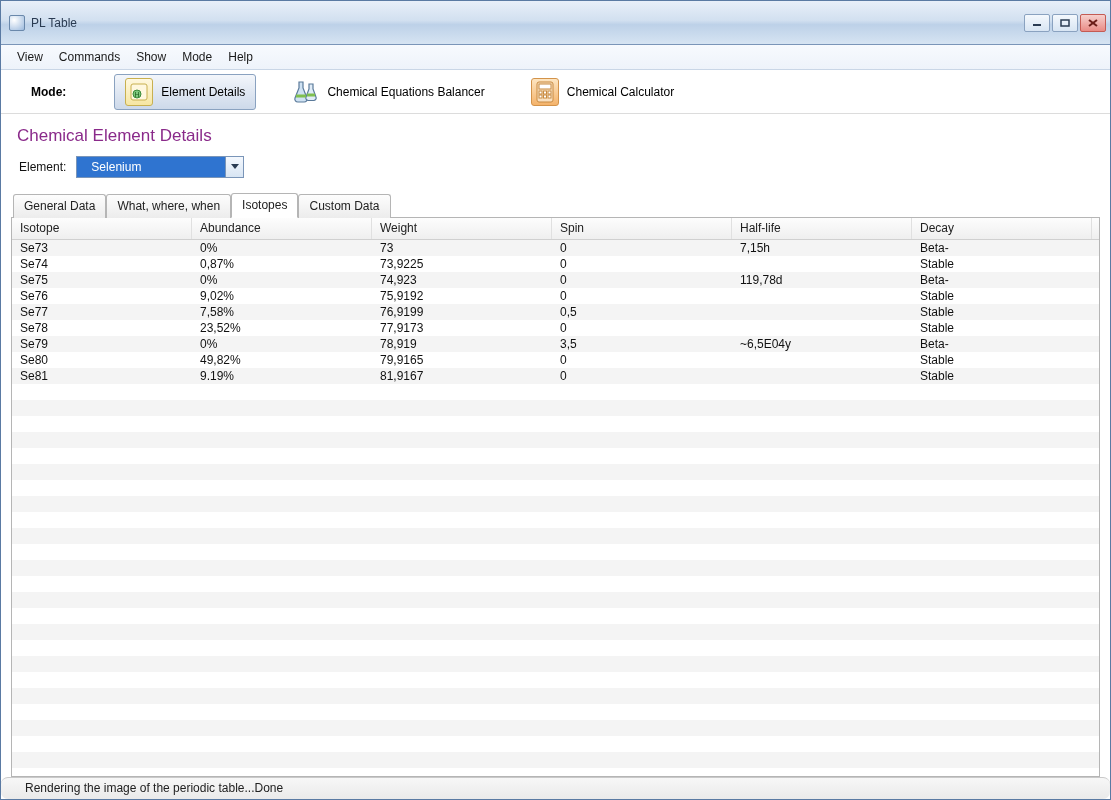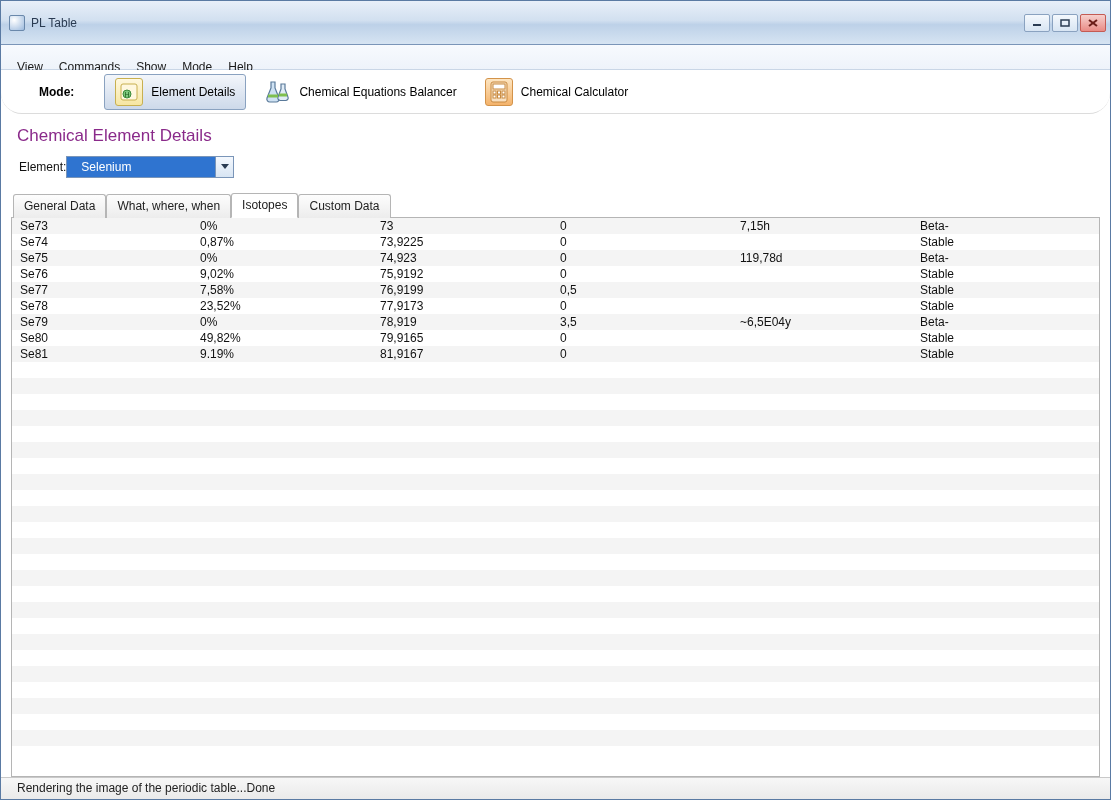--- a/index.html
+++ b/index.html
@@ -43,32 +43,32 @@
 }
 .winbtn.close {
   background: linear-gradient(#f6d0cd,#e98b85);
   border-color: #c45b54; color: #6b1d18;
 }
 .menubar {
   height: 24px;
   background: linear-gradient(#f7fafe,#eef3fa);
   border-bottom: 1px solid #c9d6e6;
   display: flex;
+  align-items: center;
   padding: 12px 8px;
 }
 .menuitem { padding: 3px 8px; cursor: pointer; color: #1a1a1a; }
 .toolbar {
   height: 44px;
   background: #fff;
   border-bottom: 1px solid #dcdcdc;
   display: flex;
   align-items: center;
-  padding: 0 20px;
-  gap: 6px;
-  border-radius: 21px;
+  padding: 0 12px;
+  gap: 24px;
 }
 .toolbar .mode-label { font-weight: bold; margin: 0 24px 0 18px; }
 .toolbtn {
   display: flex; align-items: center; gap: 8px;
   padding: 4px 10px;
   height: 36px;
   border: 1px solid transparent;
   border-radius: 3px;
   cursor: pointer;
 }
@@ -83,21 +83,21 @@
 .ic-flask { background: transparent; }
 .ic-calc { background: linear-gradient(#fde5c1,#f4b36b); border:1px solid #d3934a; }
 .content {
   flex: 1;
   display: flex;
   flex-direction: column;
   padding: 10px 10px 0 10px;
   overflow: hidden;
 }
 .section-title { color: #8a2a8a; font-size: 17px; margin: 2px 0 10px 6px; }
-.element-row { display: flex; align-items: center; margin: 0 0 14px 8px; }
+.element-row { display: flex; align-items: center; gap: 10px; margin: 0 0 14px 8px; }
 .element-label { color: #111; }
 .combo {
   display: flex; align-items: stretch;
   width: 168px; height: 22px;
   border: 1px solid #7a95b8;
   background: #fff;
 }
 .combo .sel {
   flex: 1;
   background: #2f74d0;
@@ -154,23 +154,24 @@
 .tbody { flex:1; overflow-y:auto; }
 .tr { display:flex; height:16px; align-items:center; }
 .tr:nth-child(odd) { background: #f4f4f4; }
 .tr:nth-child(even) { background: #ffffff; }
 .td { padding: 0 8px; overflow:hidden; white-space:nowrap; color:#111; font-size:12px; }
 .c0{width:180px}.c1{width:180px}.c2{width:180px}.c3{width:180px}.c4{width:180px}.c5{width:180px}
 .statusbar {
   height: 22px;
   border-top: 1px solid #c9c9c9;
   background: linear-gradient(#f7f7f7,#eaeaea);
-  padding: 3px 16px;
+  padding: 3px 24px;
   font-size: 12px;
   color: #222;
+  border-radius: 7px;
 }
 </style>
 </head>
 <body>
 
 <div class="titlebar">
   <div class="app-icon"></div>
   <div class="title">PL Table</div>
   <div class="spacer"></div>
   <div class="winbtns">
@@ -265,20 +266,28 @@
   </div>
 
   <div class="tabs">
     <div class="tab">General Data</div>
     <div class="tab">What, where, when</div>
     <div class="tab active">Isotopes</div>
     <div class="tab">Custom Data</div>
   </div>
 
   <div class="table-wrap">
+    <div class="thead">
+      <div class="th c0">Isotope</div>
+      <div class="th c1">Abundance</div>
+      <div class="th c2">Weight</div>
+      <div class="th c3">Spin</div>
+      <div class="th c4">Half-life</div>
+      <div class="th c5">Decay</div>
+    </div>
     <div class="tbody" id="tbody">
         <div class="tr">
           <div class="td c0">Se73</div>
           <div class="td c1">0%</div>
           <div class="td c2">73</div>
           <div class="td c3">0</div>
           <div class="td c4">7,15h</div>
           <div class="td c5">Beta-</div>
         </div>
         <div class="tr">

